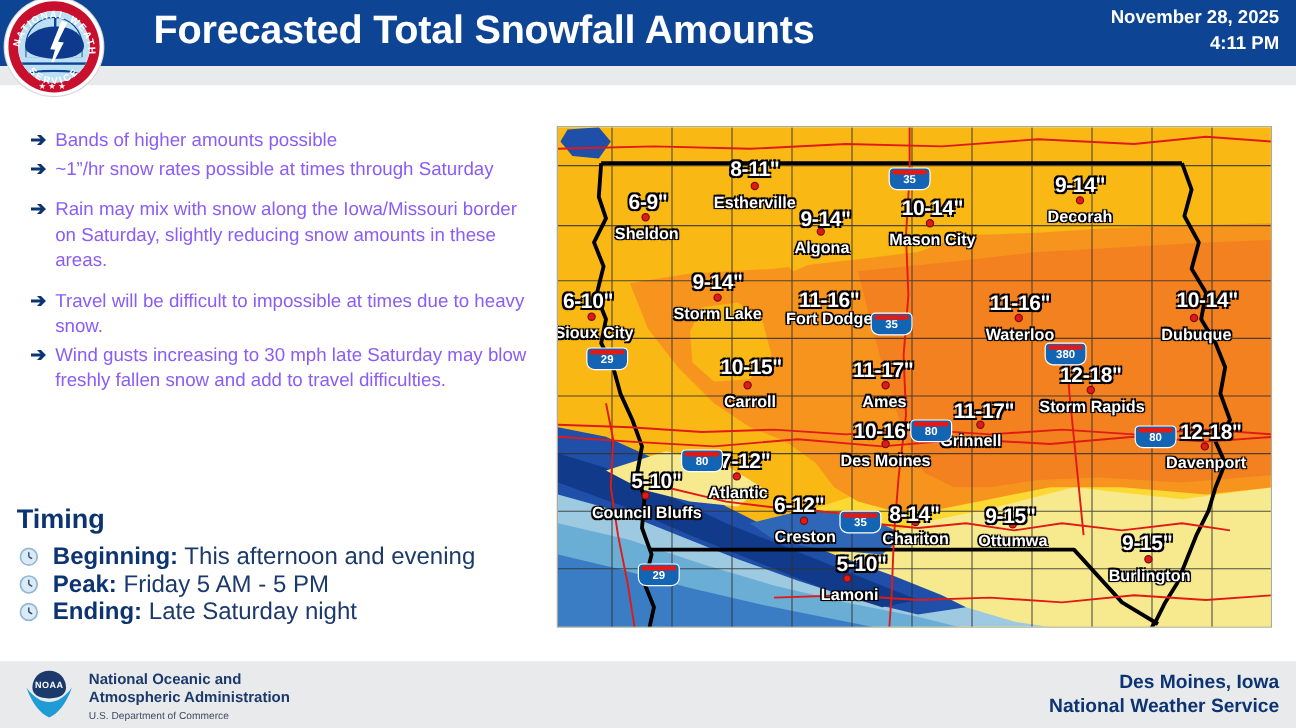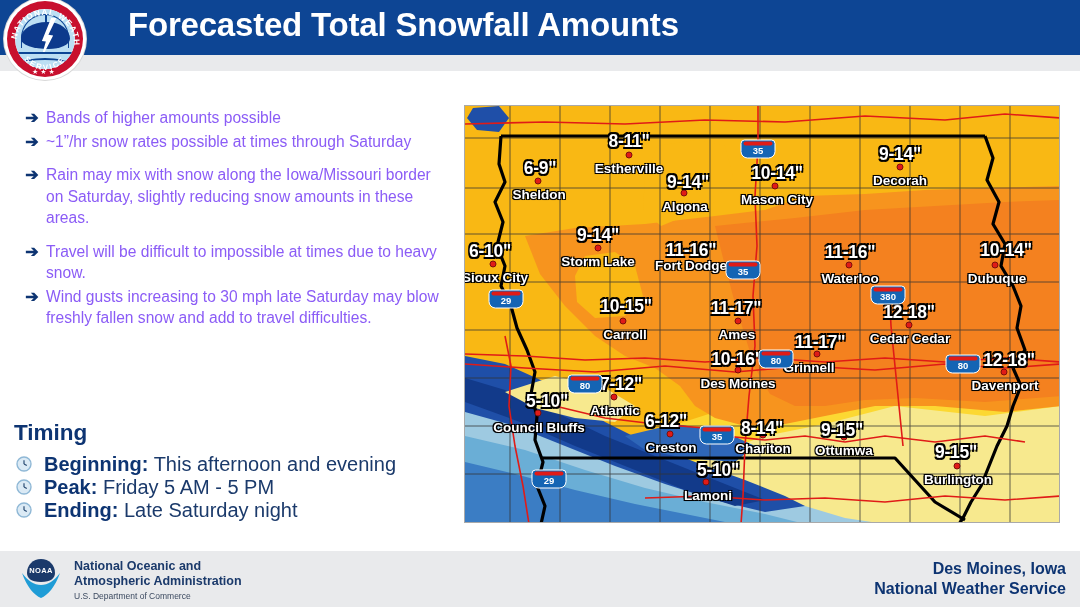--- a/index.html
+++ b/index.html
@@ -206,20 +206,24 @@
         </text>
         <text font-size="8" font-weight="bold" fill="#ffffff" font-family="Liberation Sans, sans-serif" letter-spacing="2">
           <textPath href="#arcBot" startOffset="20%">SERVICE</textPath>
         </text>
         <text x="28" y="76" font-size="7" fill="#ffffff">★ ★ ★</text>
       </svg>
     </div>
   </div>
 
   <div class="header-title">Forecasted Total Snowfall Amounts</div>
+  <div class="header-date">
+    <div>November 28, 2025</div>
+    <div>4:11 PM</div>
+  </div>
 
   <div class="panel">
 
     <div class="bullet-row">
       <div class="arrow">➔</div>
       <div class="btext">Bands of higher amounts possible</div>
     </div>
     <div class="bullet-row">
       <div class="arrow">➔</div>
       <div class="btext">~1”/hr snow rates possible at times through Saturday</div>
@@ -394,21 +398,21 @@
     <div class="city-name" style="left:220px; top:93px;">Algona</div>
     <div class="city-name" style="left:312px; top:86px;">Mason City</div>
     <div class="city-name" style="left:435px; top:67px;">Decorah</div>
     <div class="city-name" style="left:30px;  top:164px;">Sioux City</div>
     <div class="city-name" style="left:133px; top:148px;">Storm Lake</div>
     <div class="city-name" style="left:226px; top:152px;">Fort Dodge</div>
     <div class="city-name" style="left:385px; top:165px;">Waterloo</div>
     <div class="city-name" style="left:532px; top:165px;">Dubuque</div>
     <div class="city-name" style="left:160px; top:221px;">Carroll</div>
     <div class="city-name" style="left:272px; top:221px;">Ames</div>
-    <div class="city-name" style="left:445px; top:225px;">Cedar Cedar</div>
+    <div class="city-name" style="left:445px; top:225px;">Storm Rapids</div>
     <div class="city-name" style="left:344px; top:254px;">Grinnell</div>
     <div class="city-name" style="left:273px; top:270px;">Des Moines</div>
     <div class="city-name" style="left:540px; top:272px;">Davenport</div>
     <div class="city-name" style="left:150px; top:297px;">Atlantic</div>
     <div class="city-name" style="left:74px;  top:314px;">Council Bluffs</div>
     <div class="city-name" style="left:206px; top:334px;">Creston</div>
     <div class="city-name" style="left:298px; top:335px;">Chariton</div>
     <div class="city-name" style="left:379px; top:337px;">Ottumwa</div>
     <div class="city-name" style="left:493px; top:366px;">Burlington</div>
     <div class="city-name" style="left:243px; top:382px;">Lamoni</div>

